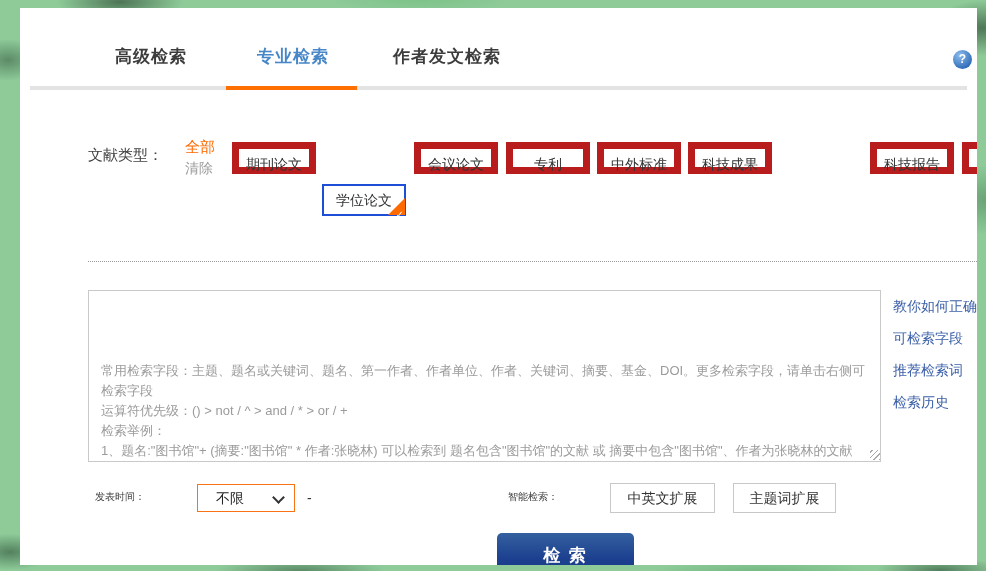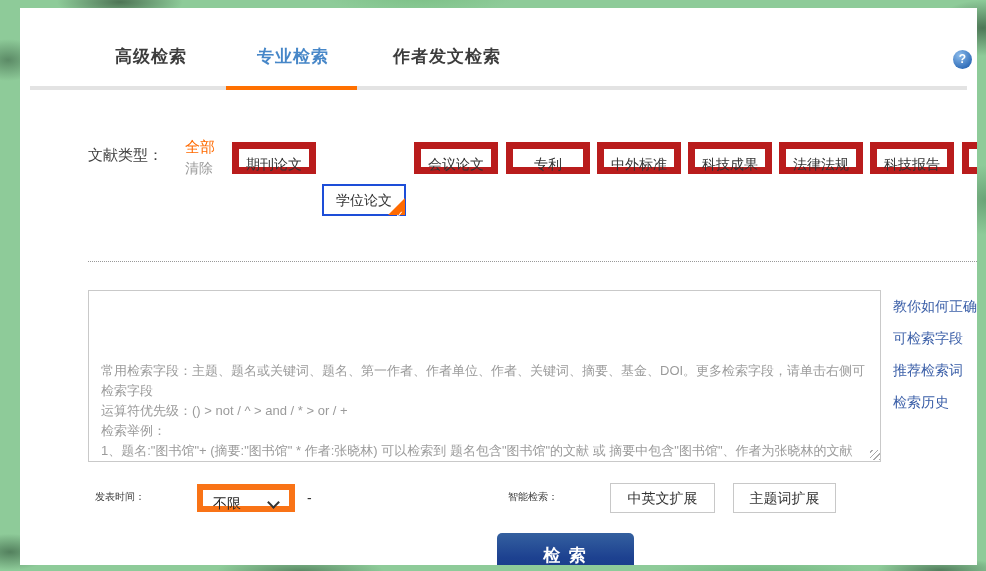--- a/index.html
+++ b/index.html
@@ -63,22 +63,22 @@
   .grip{
     position:absolute;left:850px;top:442px;width:10px;height:10px;cursor:nwse-resize;
     background:repeating-linear-gradient(-45deg,#a9a9a9 0 1px,transparent 1px 4px);
   }
   
   .side-link{position:absolute;left:873px;font-size:14px;color:#3b5fa8;white-space:nowrap;cursor:pointer;}
   
   .row-label{position:absolute;font-size:10px;color:#404040;}
   .select{
     position:absolute;top:476px;width:98px;height:28px;box-sizing:border-box;
-    border:6px solid #f97316;background:#fff;font-size:14px;color:#222;
-    line-height:26px;padding-left:10px;cursor:pointer;
+    border:1px solid #f97316;background:#fff;font-size:14px;color:#222;
+    line-height:26px;padding-left:18px;cursor:pointer;
   }
   .select .chev{
     position:absolute;right:11px;top:8px;width:7px;height:7px;
     border-right:2px solid #333;border-bottom:2px solid #333;transform:rotate(45deg);
   }
   .dash{position:absolute;left:287px;top:482px;font-size:14px;color:#333;}
   .expand-btn{
     position:absolute;top:475px;height:30px;box-sizing:border-box;
     border:1px solid #c8c8c8;background:#fff;color:#333;font-size:14px;
     text-align:center;line-height:28px;cursor:pointer;
@@ -112,21 +112,20 @@
     <div class="type-btn" style="left:212px">期刊论文</div>
     <div class="type-btn selected" style="left:302px">
       <span>学位论文</span>
       <span class="corner"></span>
       <span class="check">✓</span>
     </div>
     <div class="type-btn" style="left:394px">会议论文</div>
     <div class="type-btn" style="left:486px">专利</div>
     <div class="type-btn" style="left:577px">中外标准</div>
     <div class="type-btn" style="left:668px">科技成果</div>
-    <div class="type-btn" style="left:759px">法律法规</div>
     <div class="type-btn" style="left:850px">科技报告</div>
     <div class="type-btn" style="left:942px"></div>
 
     <div class="dotted"></div>
 
     <textarea class="query" placeholder="常用检索字段：主题、题名或关键词、题名、第一作者、作者单位、作者、关键词、摘要、基金、DOI。更多检索字段，请单击右侧可检索字段
 运算符优先级：() &gt; not / ^ &gt; and / * &gt; or / +
 检索举例：
 1、题名:&quot;图书馆&quot;+ (摘要:&quot;图书馆&quot; * 作者:张晓林) 可以检索到 题名包含&quot;图书馆&quot;的文献 或 摘要中包含&quot;图书馆&quot;、作者为张晓林的文献
 2、主题:(&quot;协同过滤&quot; * &quot;推荐&quot;) * 基金:(国家自然科学基金) 可以检索到 主题包含&quot;协同过滤&quot;和&quot;推荐&quot;和基金是&quot;国家自然科学基金&quot;的文献" style=""></textarea>

